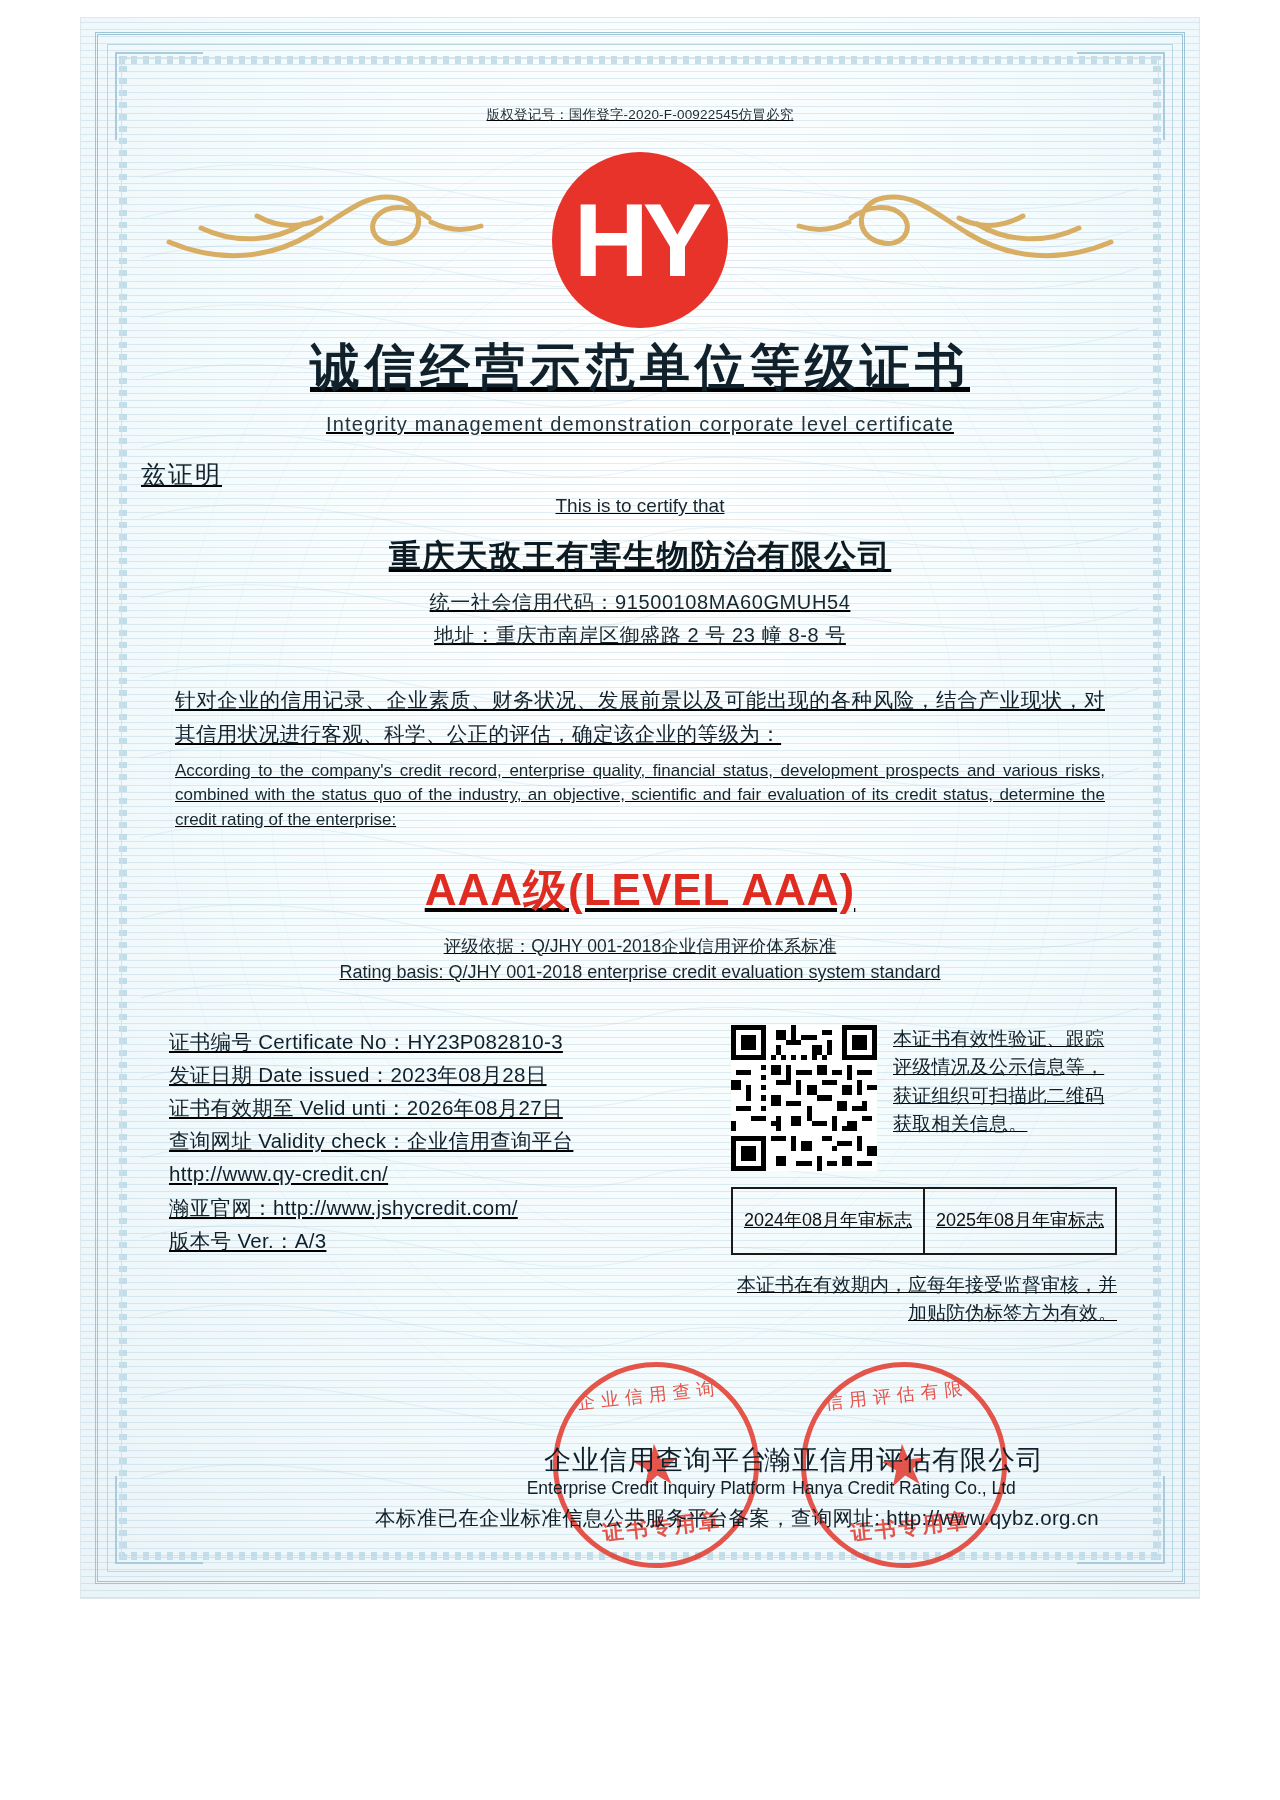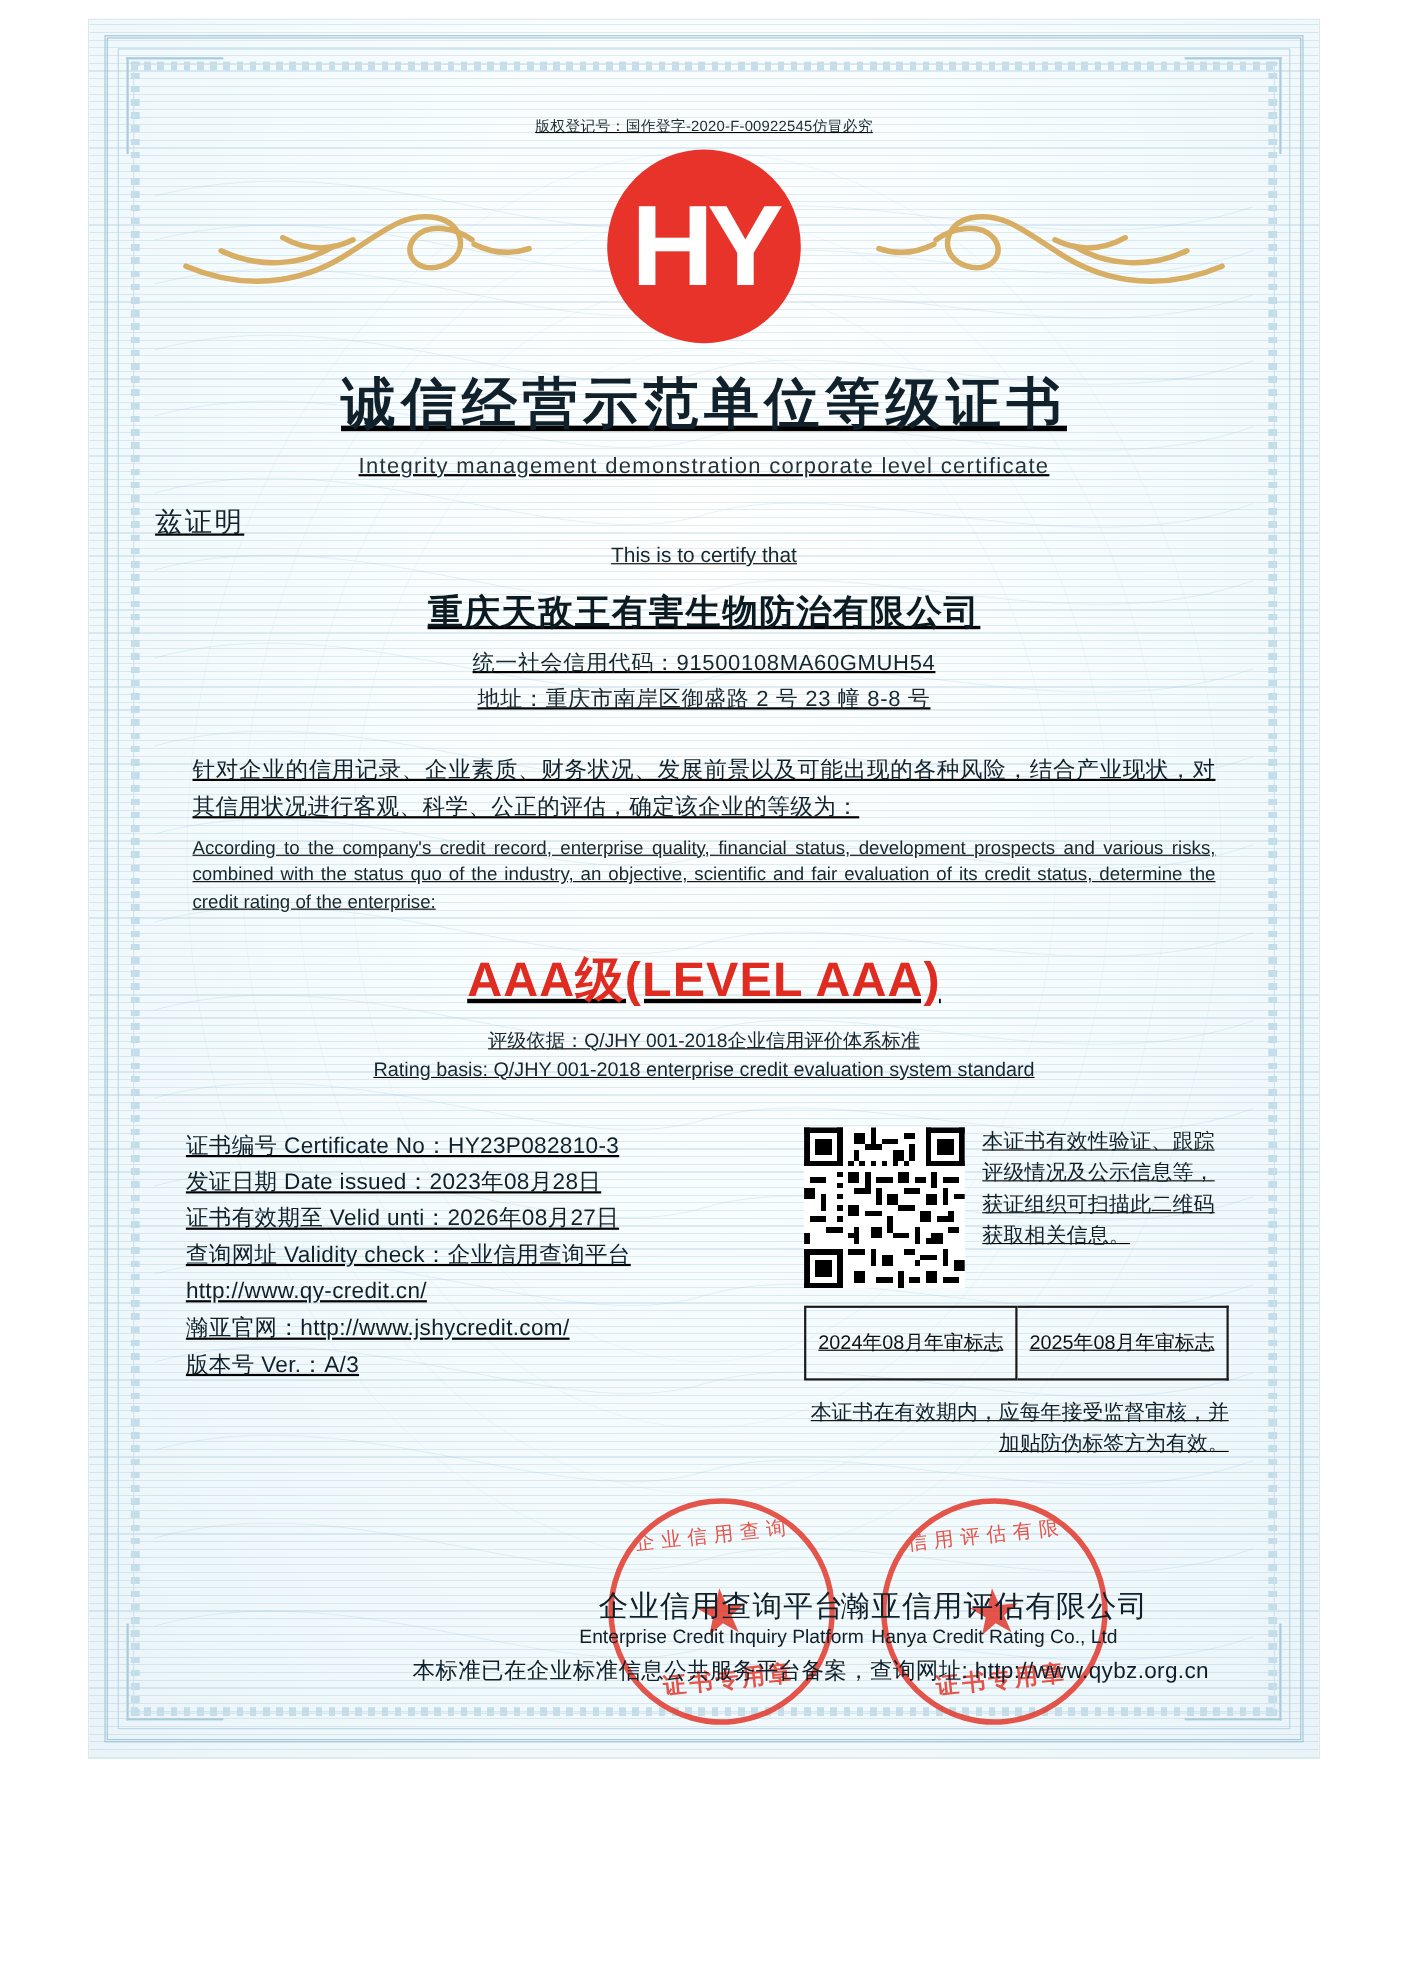--- a/index.html
+++ b/index.html
@@ -104,21 +104,21 @@
     width: 330px;
     height: 100px;
   }
   .flourish.left  { left: 20px; }
   .flourish.right { right: 20px; transform: scaleX(-1); }
 
   .logo {
     position: absolute;
     left: 50%;
     transform: translateX(-50%);
-    top: 8px;
+    top: 24px;
     width: 176px;
     height: 176px;
     border-radius: 50%;
     background: #e8332a;
     display: flex;
     align-items: center;
     justify-content: center;
   }
   .logo-mark {
     font-size: 104px;

